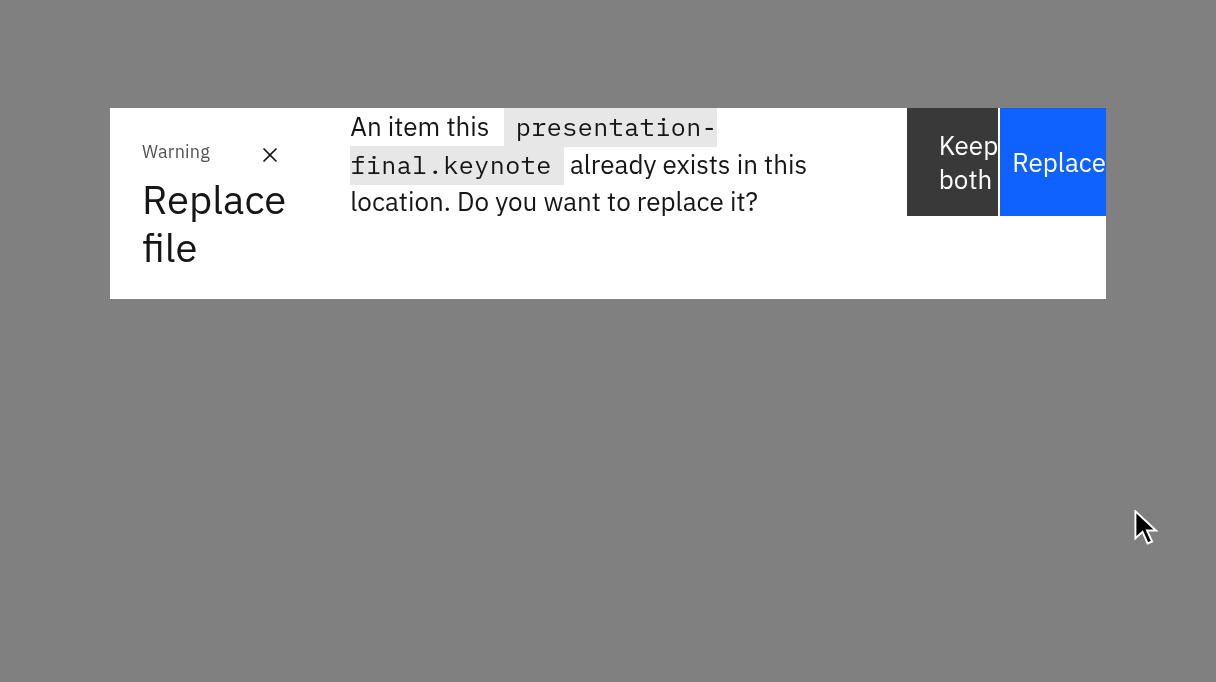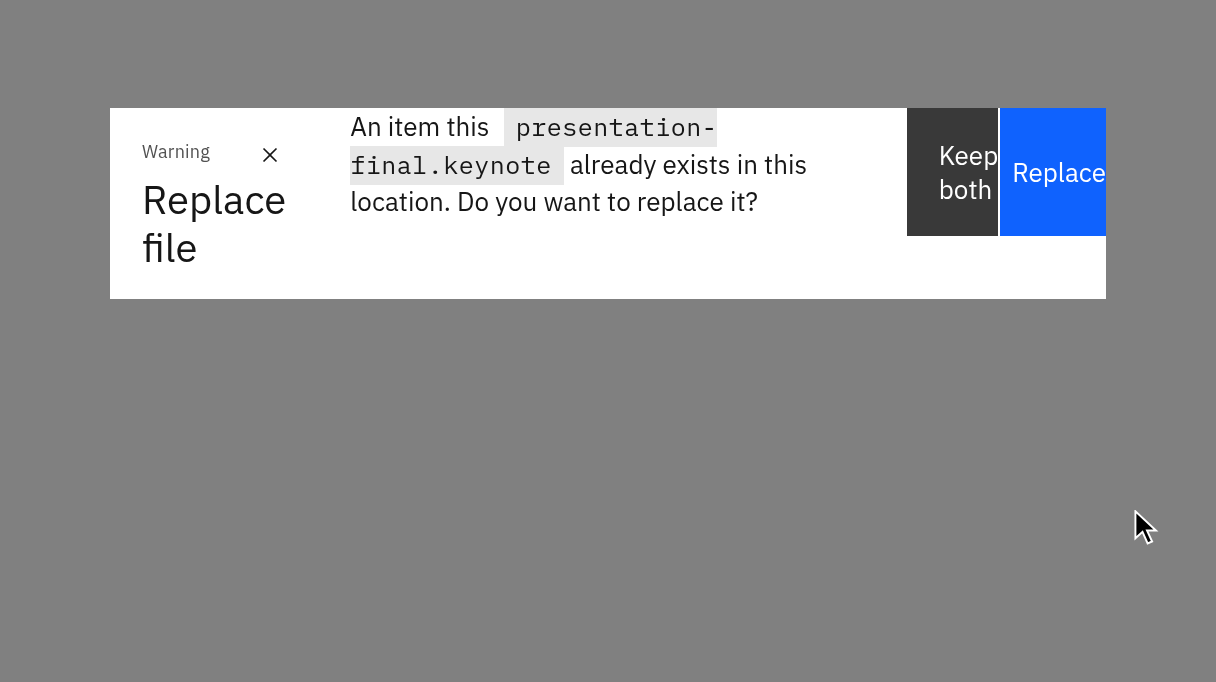--- a/index.html
+++ b/index.html
@@ -71,21 +71,21 @@
       font-family: 'IBM Plex Mono', 'Consolas', 'Menlo', monospace;
       background: #e7e7e7;
       padding: 2px 12px 4px 12px;
       font-size: 25px;
       letter-spacing: 0.5px;
       color: #161616;
       margin-left: 8px;
     }
     .modal-footer {
       display: flex;
-      height: 128px;
+      height: 108px;
     }
     .btn {
       flex: 1;
       border: none;
       font-size: 26px;
       font-weight: 400;
       text-align: left;
       padding-left: 32px;
       cursor: pointer;
       font-family: inherit;

